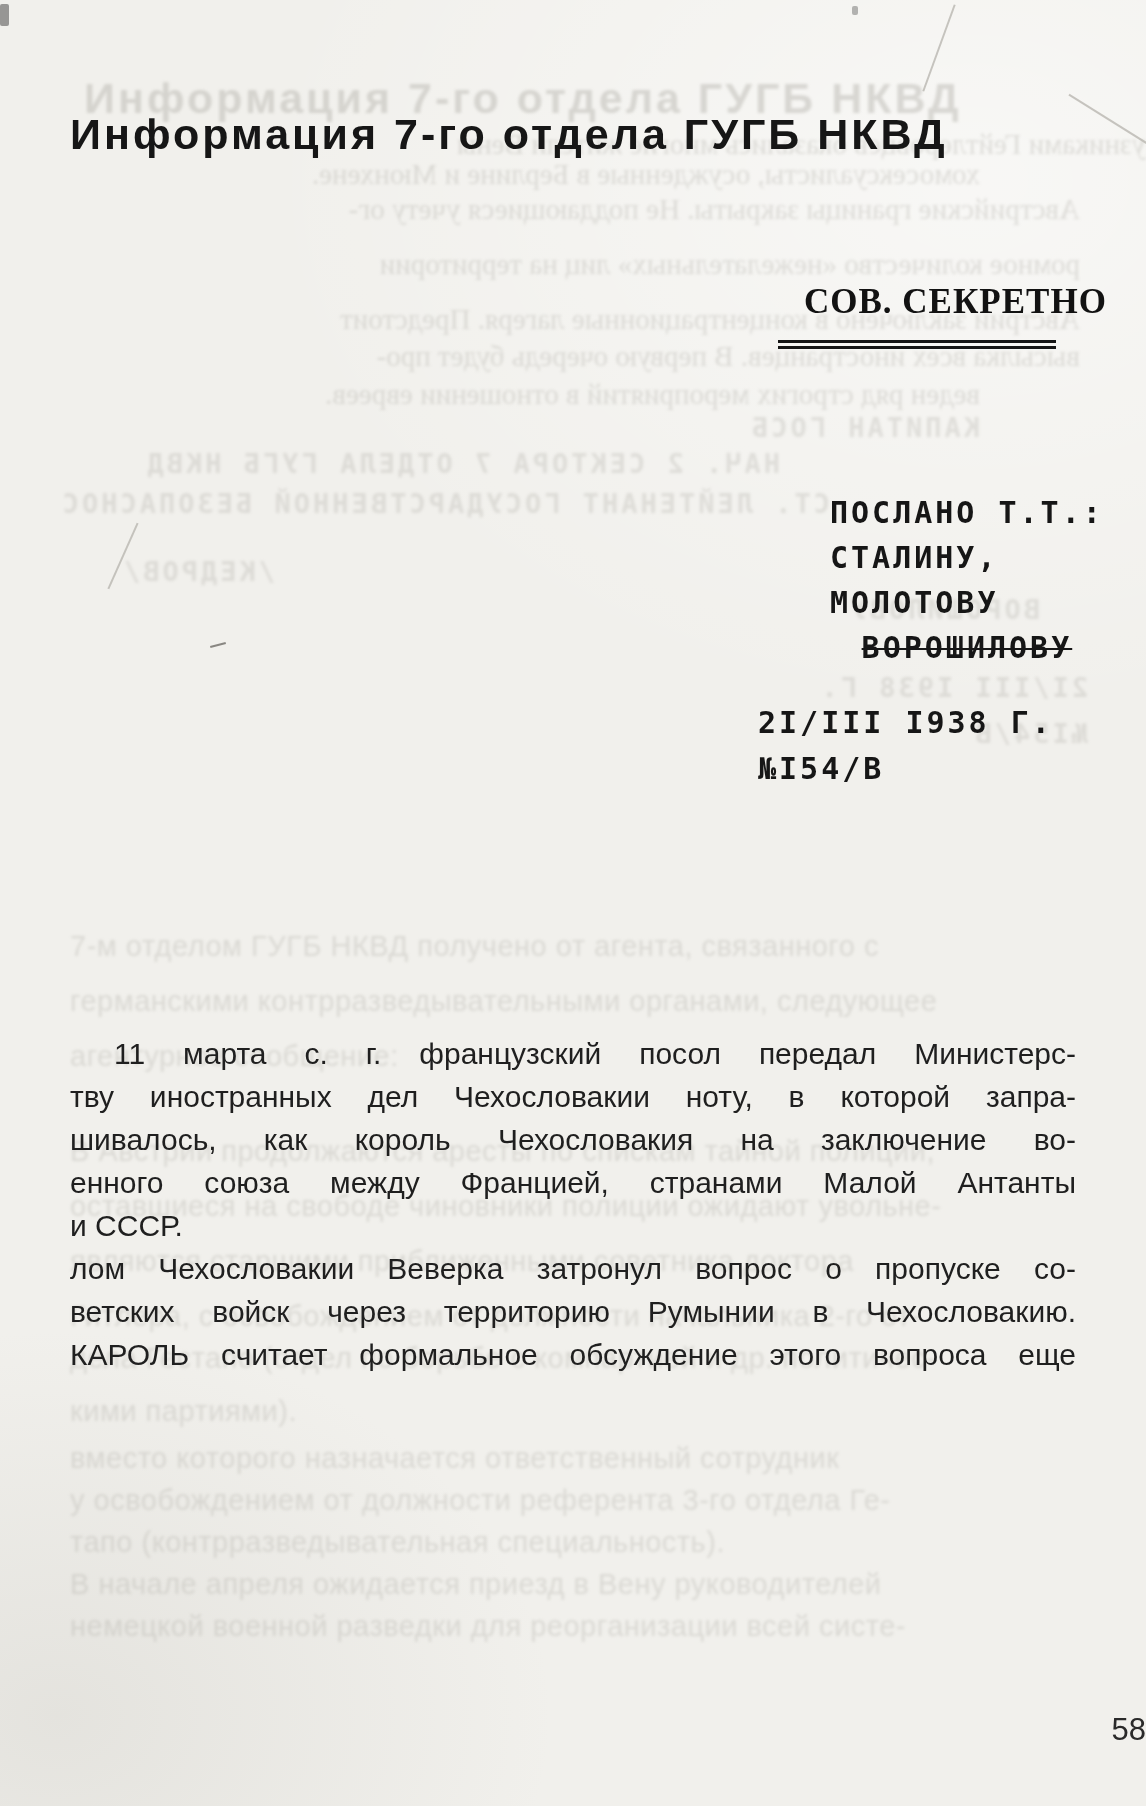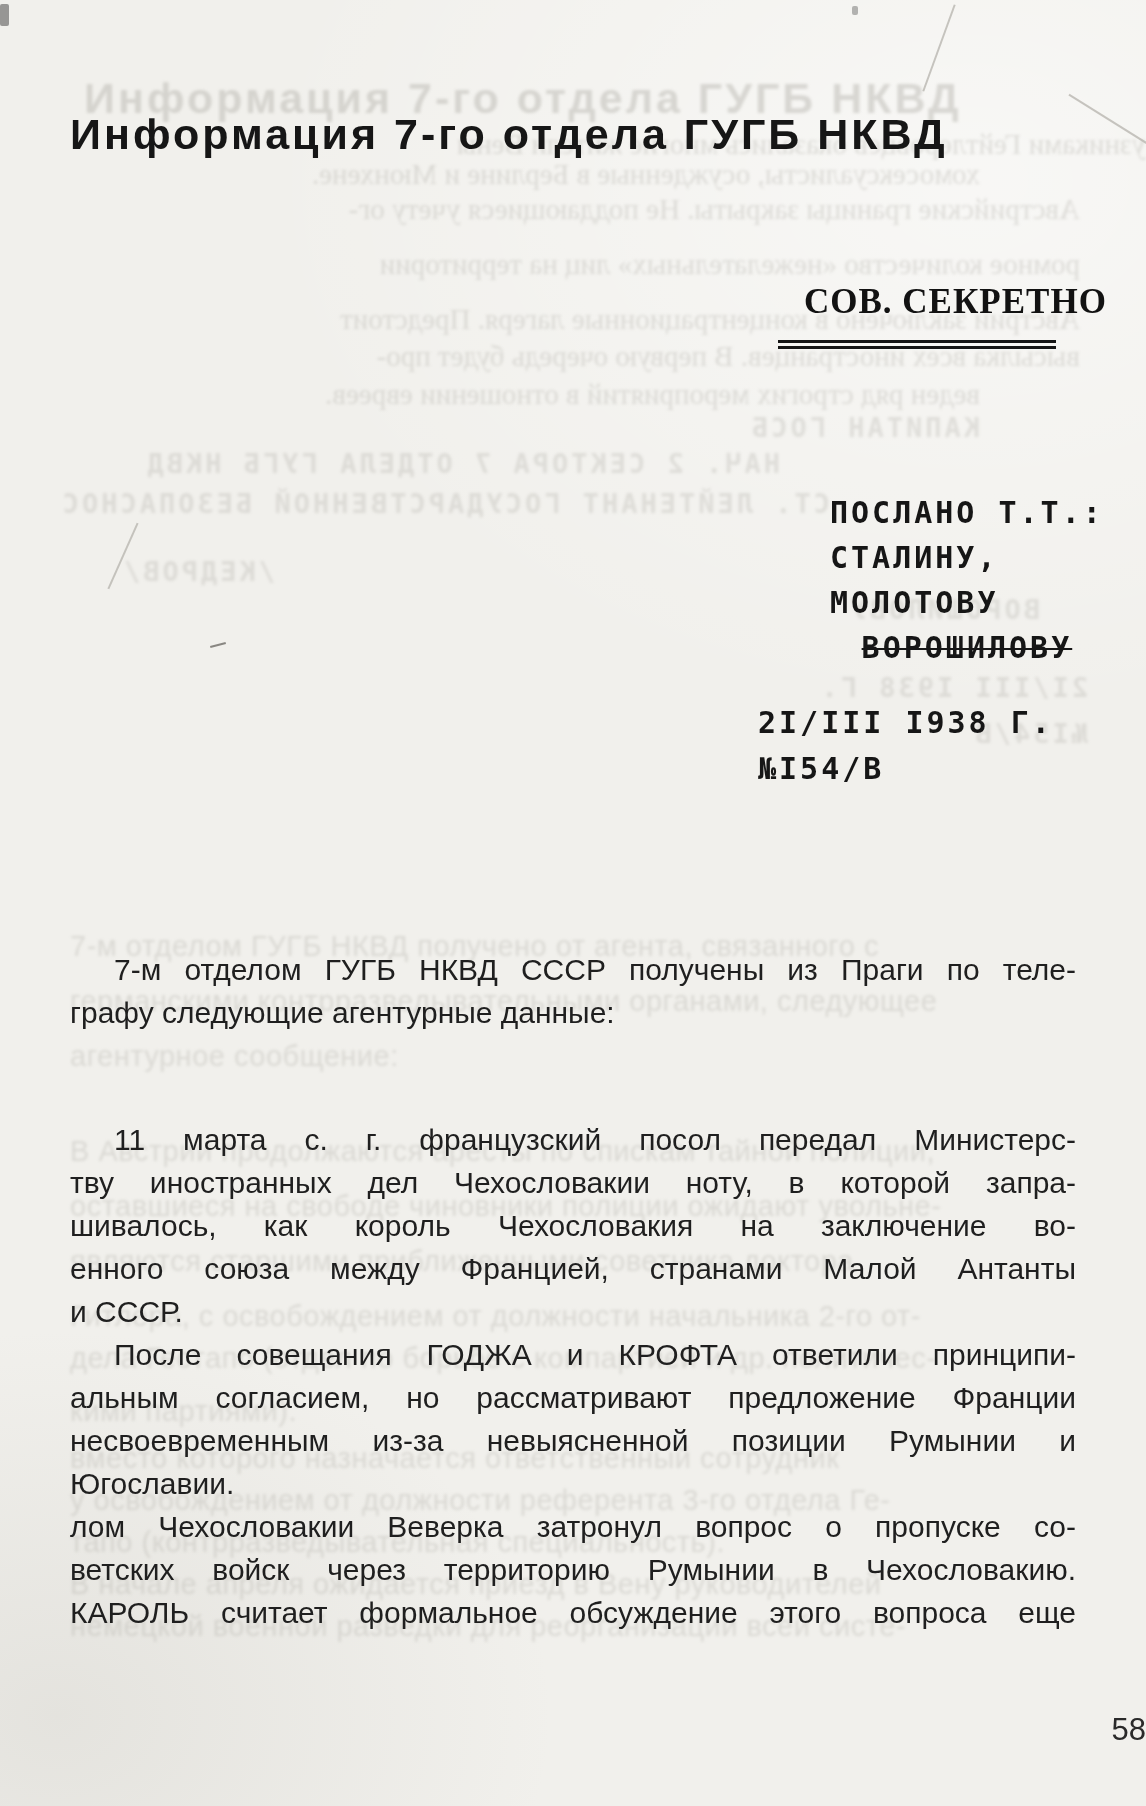--- a/index.html
+++ b/index.html
@@ -120,36 +120,26 @@
       <div class="tw-line">МОЛОТОВУ</div>
       <div class="tw-line struck">ВОРОШИЛОВУ</div>
     </div>
 
   <div class="print tw date-block">
     <div class="tw-line">2I/III I938 Г.</div>
     <div class="tw-line">№I54/В</div>
   </div>
 
   <div class="print body-text">
-      <div class="para">
-        <div class="bline indent">7-м отделом ГУГБ НКВД СССР получены из Праги по теле-</div>
-        <div class="bline no-just">графу следующие агентурные данные:</div>
-      </div>
       <div class="para gap">
         <div class="bline indent">11 марта с. г. французский посол передал Министерс-</div>
         <div class="bline">тву иностранных дел Чехословакии ноту, в которой запра-</div>
         <div class="bline">шивалось, как король Чехословакия на заключение во-</div>
         <div class="bline">енного союза между Францией, странами Малой Антанты</div>
         <div class="bline no-just">и СССР.</div>
-      </div>
-      <div class="para">
-        <div class="bline indent">После совещания ГОДЖА и КРОФТА ответили принципи-</div>
-        <div class="bline">альным согласием, но рассматривают предложение Франции</div>
-        <div class="bline">несвоевременным из-за невыясненной позиции Румынии и</div>
-        <div class="bline no-just">Югославии.</div>
       </div>
       <div class="para">
         <div class="bline">лом Чехословакии Веверка затронул вопрос о пропуске со-</div>
         <div class="bline">ветских войск через территорию Румынии в Чехословакию.</div>
         <div class="bline">КАРОЛЬ считает формальное обсуждение этого вопроса еще</div>
       </div>
     </div>
 
   <div class="print page-number">58</div>
 

